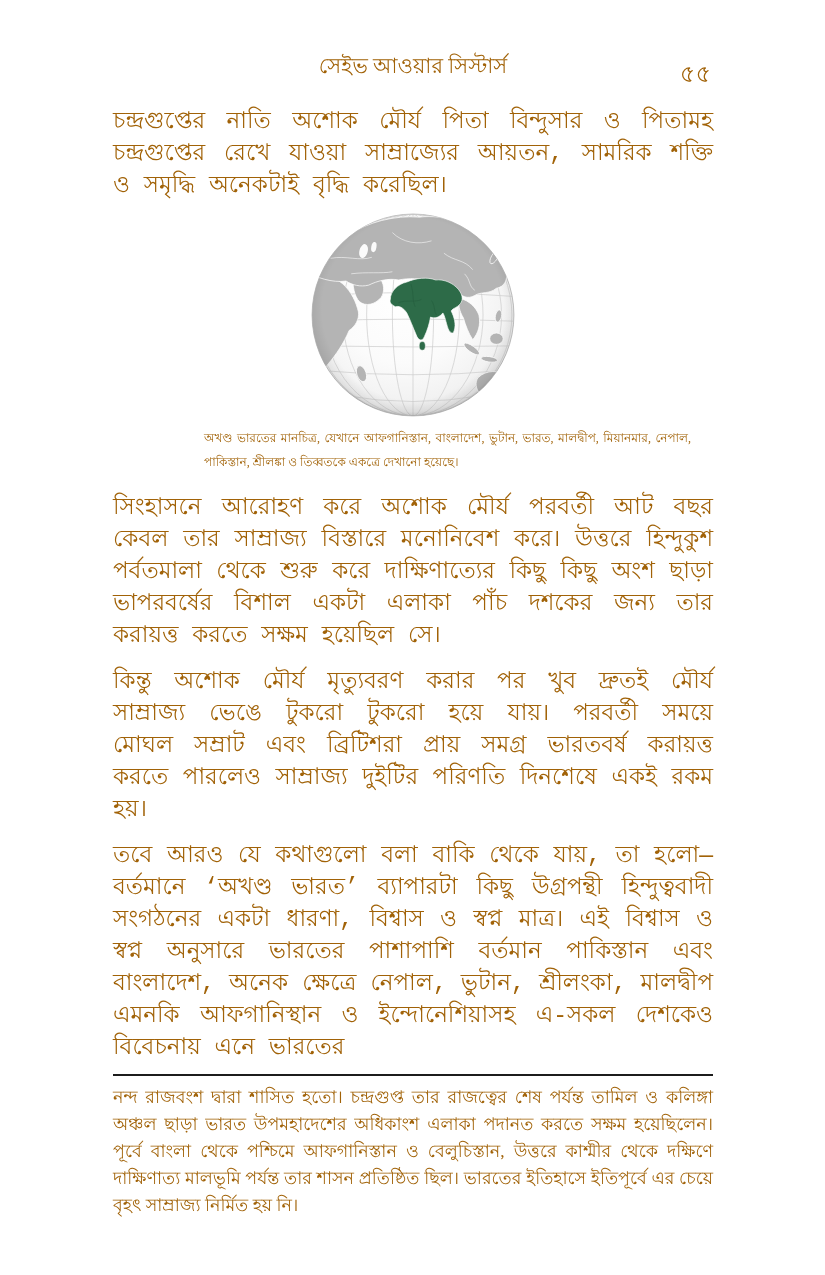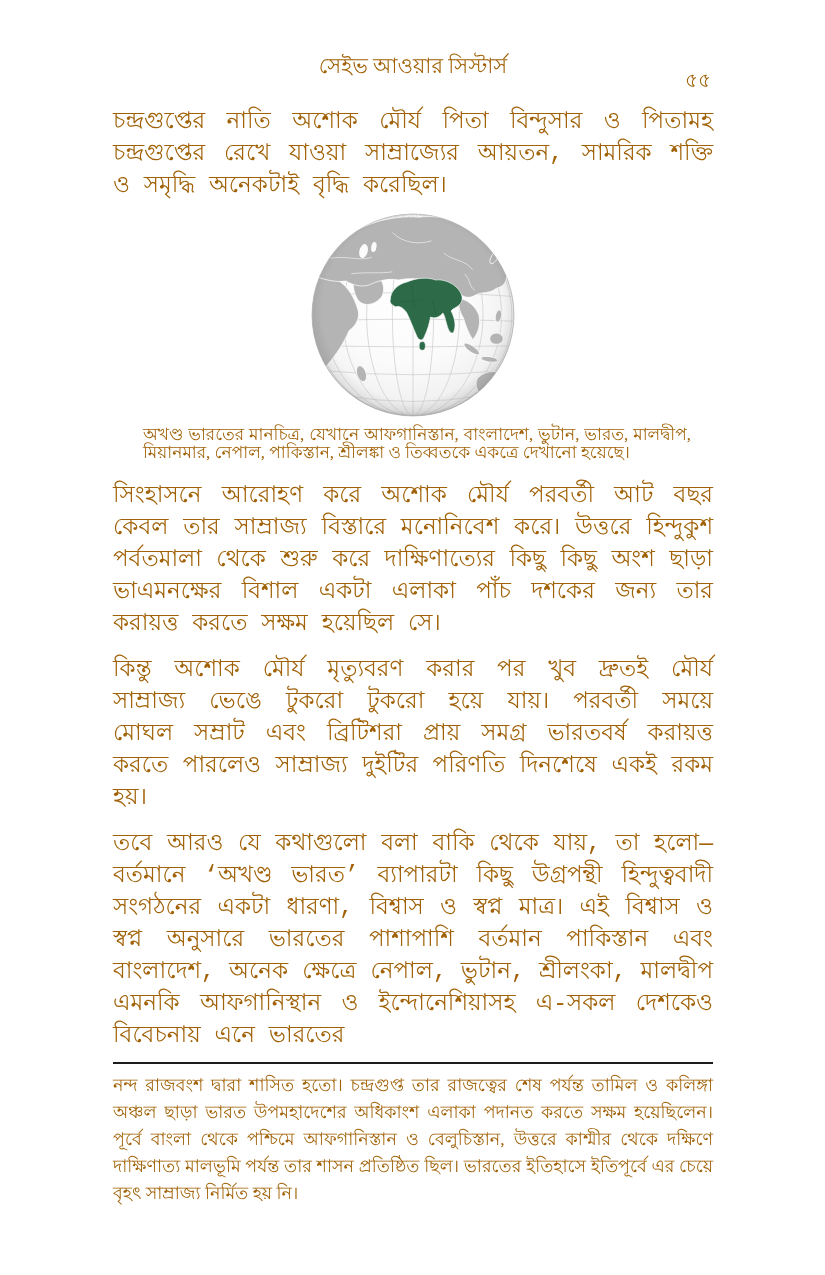--- a/index.html
+++ b/index.html
@@ -18,42 +18,41 @@
   .running-header {
     position: relative;
     text-align: center;
     font-size: 21px;
     line-height: 28px;
     white-space: nowrap;
   }
   .page-number {
     position: absolute;
     right: 2px;
-    top: 16px;
-    font-size: 20px;
-    font-family: Liberation Mono, monospace;
+    top: 8px;
+    font-size: 24px;
   }
   p.body-para {
     font-size: 23px;
     line-height: 32px;
     text-align: justify;
     margin: 0 0 14px 0;
     font-family: Liberation Mono, monospace;
   }
   p.body-para.first { margin: 26px 0 0 0; }
   p.body-para.last { margin-bottom: 0; }
   figure.globe-figure {
     margin: 10px 0 18px 0;
     text-align: center;
   }
   figcaption.globe-caption {
-    font-size: 17px;
-    line-height: 18px;
+    font-size: 12px;
+    line-height: 24px;
     text-align: justify;
-    margin: 8px 22px 0 30px;
+    margin: 8px 22px 0 91px;
   }
   .footnote {
     margin-top: 10px;
   }
   .footnote-rule {
     border: 0;
     border-top: 2.5px solid #1c1c1c;
     margin: 0;
     width: 100%;
   }
@@ -151,21 +150,21 @@
           <path d="M 98,70 C 101,78 99,86 102,92"></path>
           <path d="M 118,86 C 122,92 120,97 123,100"></path>
         </g>
       </g>
 
       <circle cx="100" cy="100" r="98" fill="url(#rimGrad)" stroke="none"></circle>
     </svg>
     <figcaption class="globe-caption">অখণ্ড ভারতের মানচিত্র, যেখানে আফগানিস্তান, বাংলাদেশ, ভুটান, ভারত, মালদ্বীপ, মিয়ানমার, নেপাল, পাকিস্তান, শ্রীলঙ্কা ও তিব্বতকে একত্রে দেখানো হয়েছে।</figcaption>
   </figure>
 
-  <p class="body-para">সিংহাসনে আরোহণ করে অশোক মৌর্য পরবর্তী আট বছর কেবল তার সাম্রাজ্য বিস্তারে মনোনিবেশ করে। উত্তরে হিন্দুকুশ পর্বতমালা থেকে শুরু করে দাক্ষিণাত্যের কিছু কিছু অংশ ছাড়া ভাএমনক্ষের বিশাল একটা এলাকা পাঁচ দশকের জন্য তার করায়ত্ত করতে সক্ষম হয়েছিল সে।</p>
+  <p class="body-para">সিংহাসনে আরোহণ করে অশোক মৌর্য পরবর্তী আট বছর কেবল তার সাম্রাজ্য বিস্তারে মনোনিবেশ করে। উত্তরে হিন্দুকুশ পর্বতমালা থেকে শুরু করে দাক্ষিণাত্যের কিছু কিছু অংশ ছাড়া ভাপরবর্ষের বিশাল একটা এলাকা পাঁচ দশকের জন্য তার করায়ত্ত করতে সক্ষম হয়েছিল সে।</p>
   <p class="body-para">কিন্তু অশোক মৌর্য মৃত্যুবরণ করার পর খুব দ্রুতই মৌর্য সাম্রাজ্য ভেঙে টুকরো টুকরো হয়ে যায়। পরবর্তী সময়ে মোঘল সম্রাট এবং ব্রিটিশরা প্রায় সমগ্র ভারতবর্ষ করায়ত্ত করতে পারলেও সাম্রাজ্য দুইটির পরিণতি দিনশেষে একই রকম হয়।</p>
   <p class="body-para last">তবে আরও যে কথাগুলো বলা বাকি থেকে যায়, তা হলো—বর্তমানে ‘অখণ্ড ভারত’ ব্যাপারটা কিছু উগ্রপন্থী হিন্দুত্ববাদী সংগঠনের একটা ধারণা, বিশ্বাস ও স্বপ্ন মাত্র। এই বিশ্বাস ও স্বপ্ন অনুসারে ভারতের পাশাপাশি বর্তমান পাকিস্তান এবং বাংলাদেশ, অনেক ক্ষেত্রে নেপাল, ভুটান, শ্রীলংকা, মালদ্বীপ এমনকি আফগানিস্থান ও ইন্দোনেশিয়াসহ এ-সকল দেশকেও বিবেচনায় এনে ভারতের</p>
 
   <footer class="footnote">
     <hr class="footnote-rule">
     <p class="footnote-text">নন্দ রাজবংশ দ্বারা শাসিত হতো। চন্দ্রগুপ্ত তার রাজত্বের শেষ পর্যন্ত তামিল ও কলিঙ্গা অঞ্চল ছাড়া ভারত উপমহাদেশের অধিকাংশ এলাকা পদানত করতে সক্ষম হয়েছিলেন। পূর্বে বাংলা থেকে পশ্চিমে আফগানিস্তান ও বেলুচিস্তান, উত্তরে কাশ্মীর থেকে দক্ষিণে দাক্ষিণাত্য মালভূমি পর্যন্ত তার শাসন প্রতিষ্ঠিত ছিল। ভারতের ইতিহাসে ইতিপূর্বে এর চেয়ে বৃহৎ সাম্রাজ্য নির্মিত হয় নি।</p>
   </footer>
 
 </div>
 

